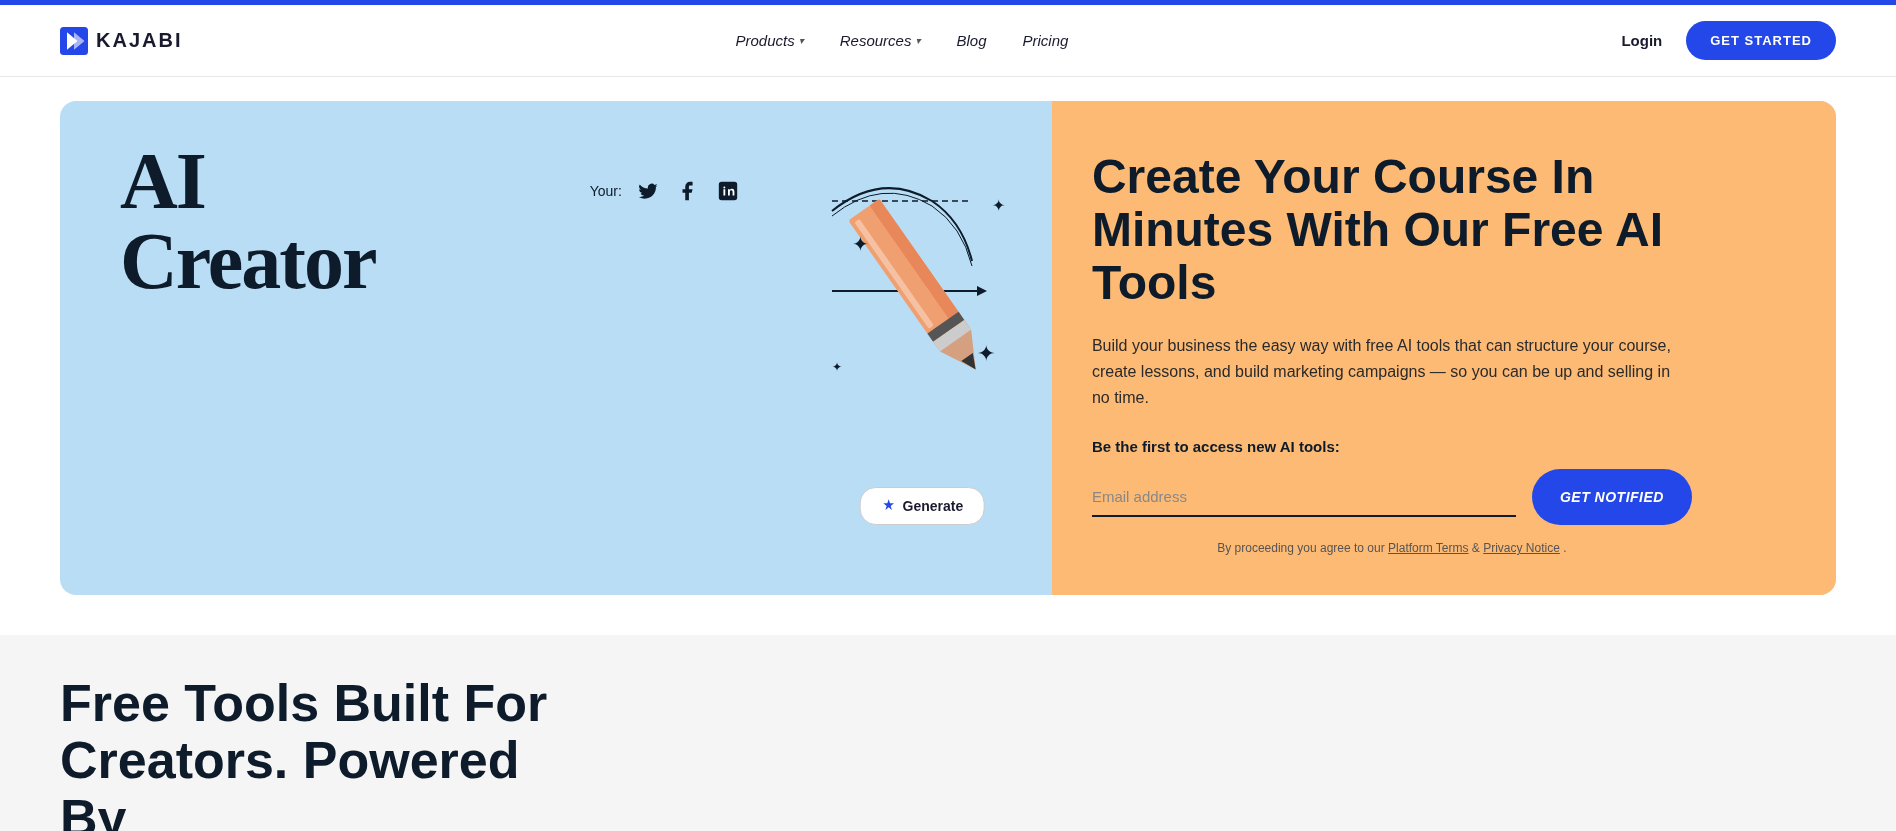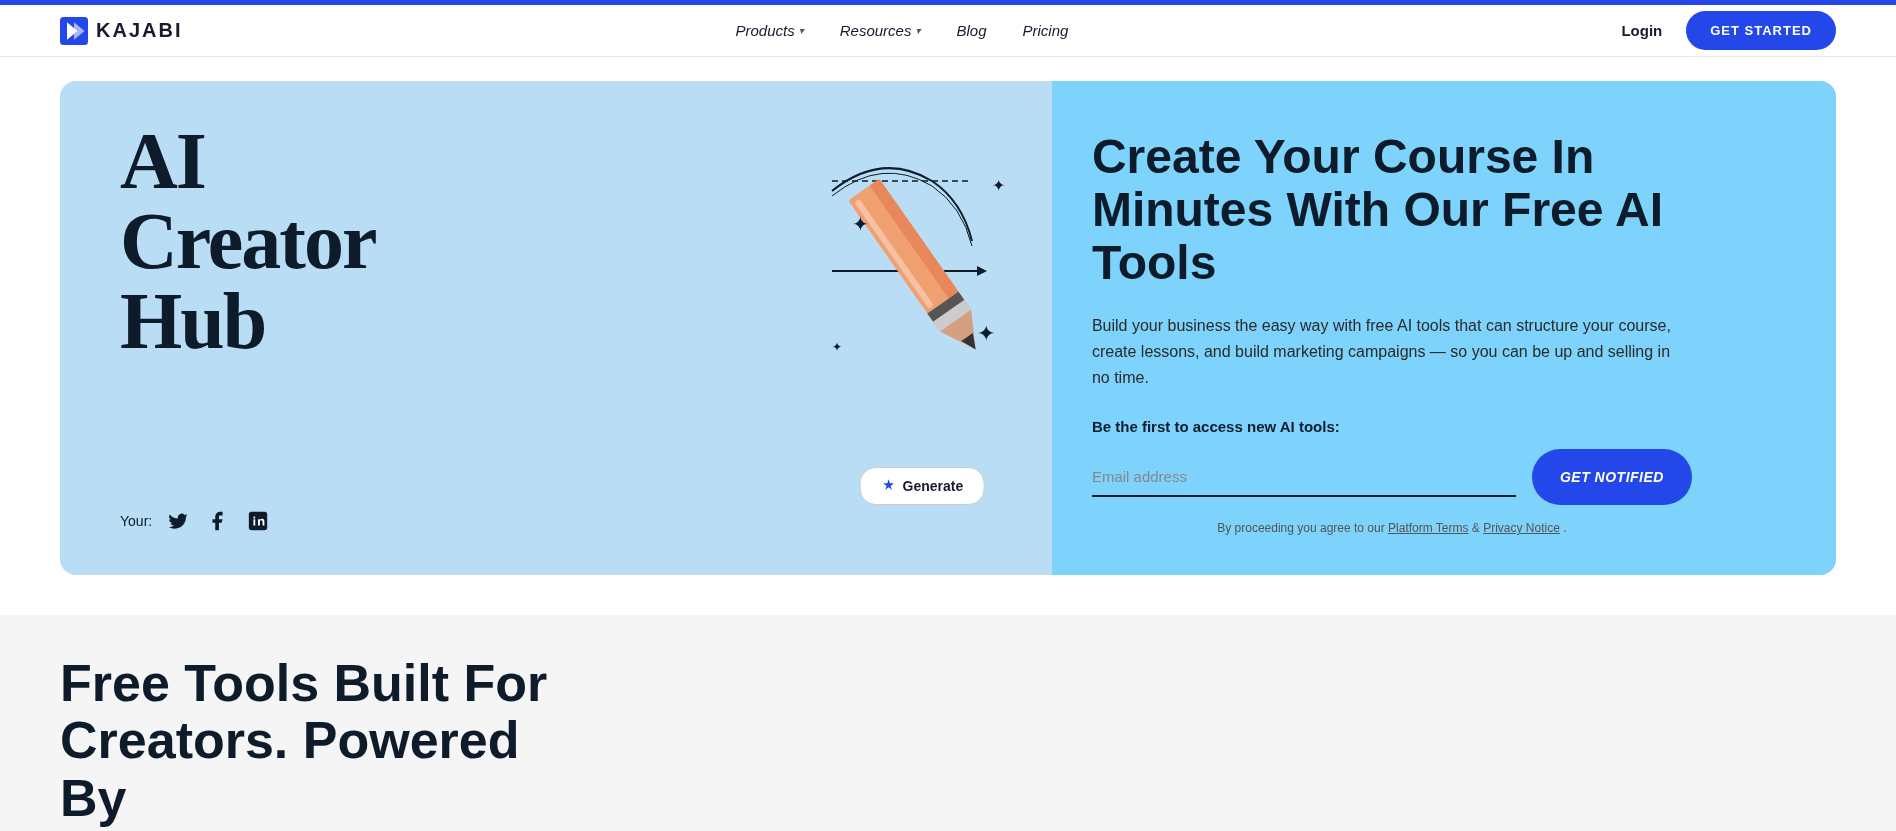--- a/index.html
+++ b/index.html
@@ -12,21 +12,21 @@
       width: 100%;
     }
 
     
     .navbar {
       background: #fff;
       display: flex;
       align-items: center;
       justify-content: space-between;
       padding: 0 60px;
-      height: 52px;
+      height: 72px;
       border-bottom: 1px solid #e8e8e8;
     }
     .navbar-left {
       display: flex;
       align-items: center;
     }
     .logo-container {
       display: flex;
       align-items: center;
       gap: 8px;
@@ -95,21 +95,21 @@
       border-radius: 16px;
       display: flex;
       align-items: stretch;
       overflow: hidden;
       min-height: 430px;
     }
     .hero-left {
       flex: 1;
       padding: 40px 50px 40px 60px;
       display: flex;
-      flex-direction: column;
+      flex-direction: row;
       justify-content: space-between;
     }
     .hero-title {
       font-size: 80px;
       font-weight: 900;
       line-height: 1.0;
       color: #0d1b2a;
       font-family: Georgia, 'Times New Roman', serif;
       letter-spacing: -2px;
     }
@@ -156,21 +156,21 @@
       color: #1a1a2e;
     }
 
     
     .hero-right {
       flex: 1.1;
       padding: 50px 60px 40px 40px;
       display: flex;
       flex-direction: column;
       justify-content: center;
-      background: #7dd3fc;
+      background: #fdba74;
     }
     .hero-heading {
       font-size: 48px;
       font-weight: 900;
       color: #0d1b2a;
       line-height: 1.1;
       margin-bottom: 24px;
     }
     .hero-description {
       font-size: 16px;
@@ -293,21 +293,20 @@
 </nav>
 
 <div class="hero-wrapper">
   <div class="hero-section">
 
     <div class="hero-left">
       <div>
         <div class="hero-title">
           <span>AI</span><br>
           <span>Creator</span><br>
-          <span>Hub</span>
         </div>
       </div>
       <div class="hero-left-bottom">
         <div class="share-row">
           <span class="share-label">Your:</span>
           <span class="social-icon">
             <svg width="22" height="22" viewBox="0 0 24 24" fill="none" xmlns="http://www.w3.org/2000/svg">
               <path d="M22.46 6c-.77.35-1.6.58-2.46.69a4.27 4.27 0 001.88-2.36 8.54 8.54 0 01-2.71 1.04 4.25 4.25 0 00-7.24 3.87A12.06 12.06 0 013 4.92a4.25 4.25 0 001.32 5.67 4.22 4.22 0 01-1.92-.53v.05a4.25 4.25 0 003.41 4.17 4.3 4.3 0 01-1.92.07 4.25 4.25 0 003.97 2.95A8.53 8.53 0 012 18.43a12.05 12.05 0 006.52 1.91c7.82 0 12.1-6.48 12.1-12.1l-.01-.55A8.62 8.62 0 0022.46 6z" fill="#0d1b2a"></path>
             </svg>
           </span>

